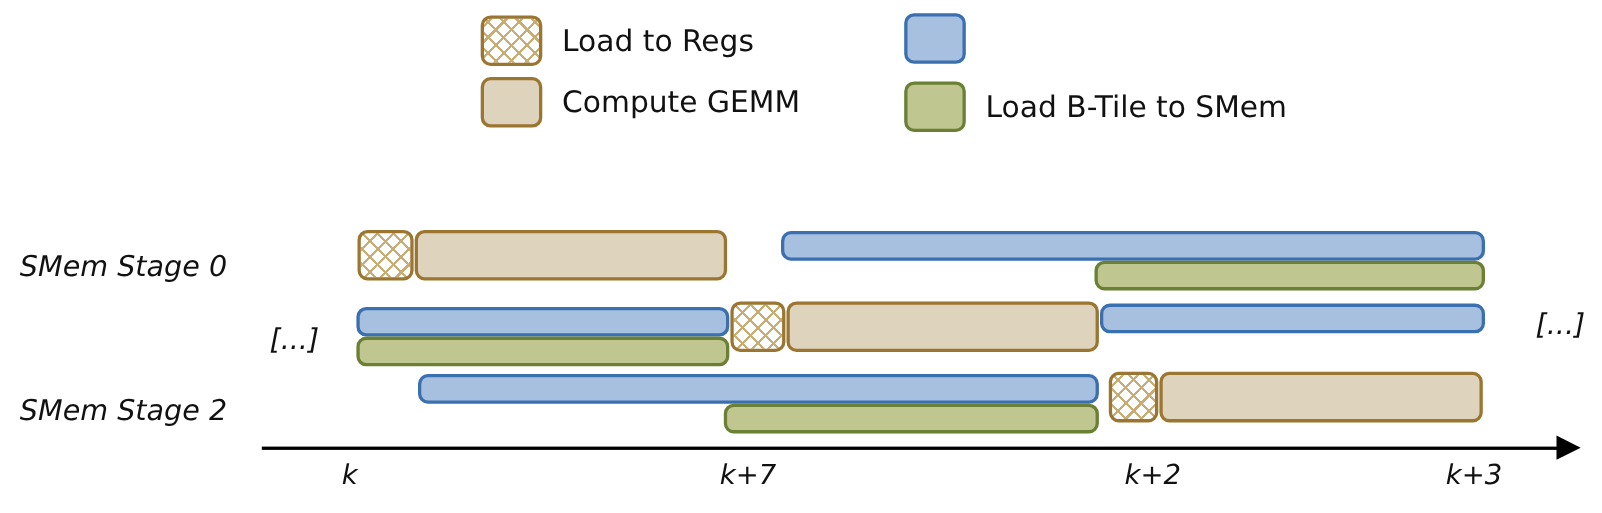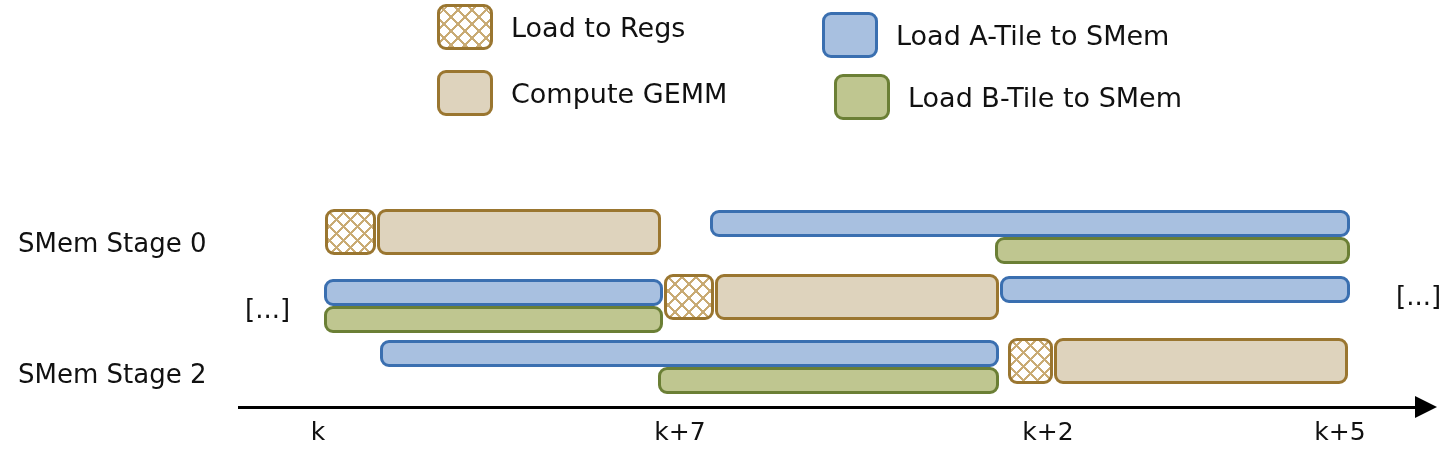--- a/index.html
+++ b/index.html
@@ -51,21 +51,21 @@
   .fill-atile {
     background-color: #a8c0e0;
     border: 3px solid #3a6fb0;
   }
   .fill-btile {
     background-color: #bfc690;
     border: 3px solid #6b7f35;
   }
 
   
-  #chart { position: absolute; left: 0; top: 0; width: 1316px; height: 466px; }
+  #chart { position: absolute; left: 0; top: 0; width: 1316px; height: 466px; font-style: italic; }
 
   .row-label {
     position: absolute;
     font-size: 26px;
     line-height: 1;
     white-space: nowrap;
     color: #111111;
   }
   .ellipsis-mark {
     position: absolute;
@@ -103,33 +103,32 @@
     line-height: 1;
     transform: translateX(-50%);
     white-space: nowrap;
     color: #111111;
   }
 </style>
 </head>
 <body>
 
 <div id="legend">
-    <div class="legend-item" style="left: 437px; top: 4px;">
+    <div class="legend-item" style="left: 437px; top: 14px;">
       <div class="legend-swatch fill-regs"></div>
       <div class="legend-label">Load to Regs</div>
     </div>
     <div class="legend-item" style="left: 437px; top: 70px;">
       <div class="legend-swatch fill-gemm"></div>
       <div class="legend-label">Compute GEMM</div>
     </div>
     <div class="legend-item" style="left: 822px; top: 12px;">
       <div class="legend-swatch fill-atile"></div>
-      <div class="legend-label">Load A-Tile to SMem</div>
     </div>
-    <div class="legend-item" style="left: 822px; top: 74px; margin-left: 12px;">
+    <div class="legend-item" style="left: 822px; top: 74px;">
       <div class="legend-swatch fill-btile"></div>
       <div class="legend-label">Load B-Tile to SMem</div>
     </div>
   </div>
 
 <div id="chart">
   <div id="axis-line"></div>
   <div id="axis-arrow"></div>
 <div class="row-label" style="left: 18px; top: 230px;">SMem Stage 0</div>
     <div class="row-label" style="left: 18px; top: 361px;">SMem Stage 2</div>
@@ -144,14 +143,14 @@
     <div class="bar fill-regs" style="left: 664px; top: 274px; width: 50px; height: 46px;"></div>
     <div class="bar fill-gemm" style="left: 715px; top: 274px; width: 284px; height: 46px;"></div>
     <div class="bar fill-atile" style="left: 1000px; top: 276px; width: 350px; height: 27px;"></div>
     <div class="bar fill-atile" style="left: 380px; top: 340px; width: 619px; height: 27px;"></div>
     <div class="bar fill-btile" style="left: 658px; top: 367px; width: 341px; height: 27px;"></div>
     <div class="bar fill-regs" style="left: 1008px; top: 338px; width: 45px; height: 46px;"></div>
     <div class="bar fill-gemm" style="left: 1054px; top: 338px; width: 294px; height: 46px;"></div>
     <div class="tick-label" style="left: 318px;">k</div>
     <div class="tick-label" style="left: 680px;">k+7</div>
     <div class="tick-label" style="left: 1048px;">k+2</div>
-    <div class="tick-label" style="left: 1340px;">k+5</div>
+    <div class="tick-label" style="left: 1340px;">k+3</div>
   </div>
 
 </body></html>

